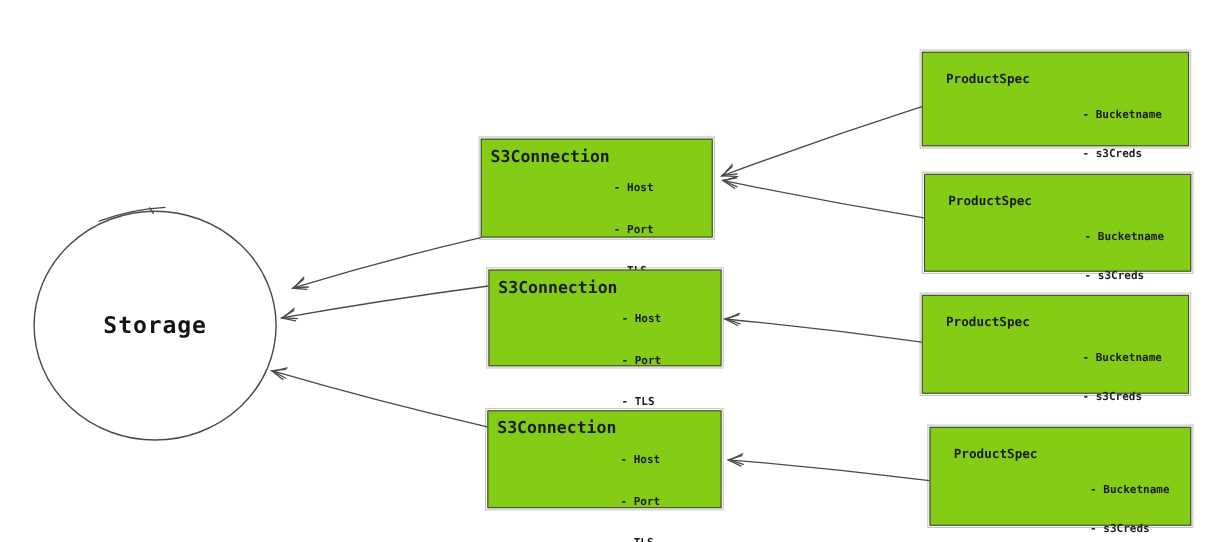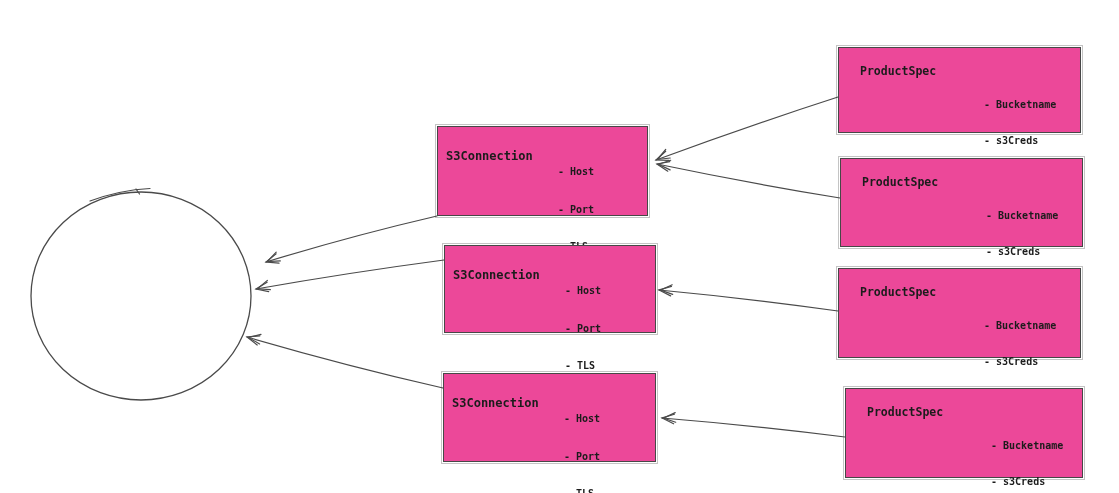--- a/index.html
+++ b/index.html
@@ -6,27 +6,27 @@
   html,body{margin:0;padding:0;background:#ffffff;}
   .stage{
     position:relative;width:1119px;height:493px;background:#ffffff;
     font-family:"DejaVu Sans Mono","Liberation Mono",monospace;
     overflow:hidden;
   }
   .wires{position:absolute;left:0;top:0;}
   .wires path,.wires ellipse{fill:none;stroke:#4a4a4a;stroke-width:1.2;stroke-linecap:round;}
   .wires ellipse{fill:#ffffff;stroke-width:1.3;}
 
-  .node{position:absolute;background:#ec4899;border:1.4px solid #474747;box-sizing:border-box;}
+  .node{position:absolute;background:#84cc16;border:1.4px solid #474747;box-sizing:border-box;}
   .node::after{ 
     content:"";position:absolute;inset:-3px;border:1px solid rgba(71,71,71,.32);pointer-events:none;
   }
   .node-title{position:absolute;font-weight:700;color:#1c1c1c;white-space:pre;}
   .node-attrs{position:absolute;font-weight:700;color:#1c1c1c;white-space:pre;}
-  .s3 .node-title{left:8px;top:22px;font-size:12px;}
+  .s3 .node-title{left:8px;top:6px;font-size:15px;}
   .s3 .node-attrs{left:120px;top:14px;font-size:10px;line-height:12.5px;}
   .ps .node-title{left:21px;top:16px;font-size:11.5px;}
   .ps .node-attrs{left:145px;top:27px;font-size:10px;line-height:12px;}
 
   .storage-label{
     position:absolute;left:141px;top:296px;transform:translate(-50%,-52%);
     font-size:21px;font-weight:600;letter-spacing:.8px;color:#141414;white-space:pre;
   }
 </style>
 </head>
@@ -72,20 +72,21 @@
           <path d="M 267.4 280.4 L 257.4 288.8 L 270.4 289.6"></path>
         </g>
         <g>
           <path d="M 443 388 Q 344.2 365.4 247 337"></path>
           <path d="M 259.9 335.8 L 247 337 L 257.2 345"></path>
           <path d="M 261 334.4 L 248.3 337.4 L 259.6 343.9"></path>
         </g>
       </g>
   </svg>
 
+  <div class="storage-label">Storage</div>
 
   <div class="node s3" style="left:437px;top:126px;width:211px;height:90px">
     <div class="node-title">S3Connection</div>
     <div class="node-attrs">
       <div>- Host</div>
       <div>- Port</div>
       <div>- TLS</div>
     </div>
   </div>
 

